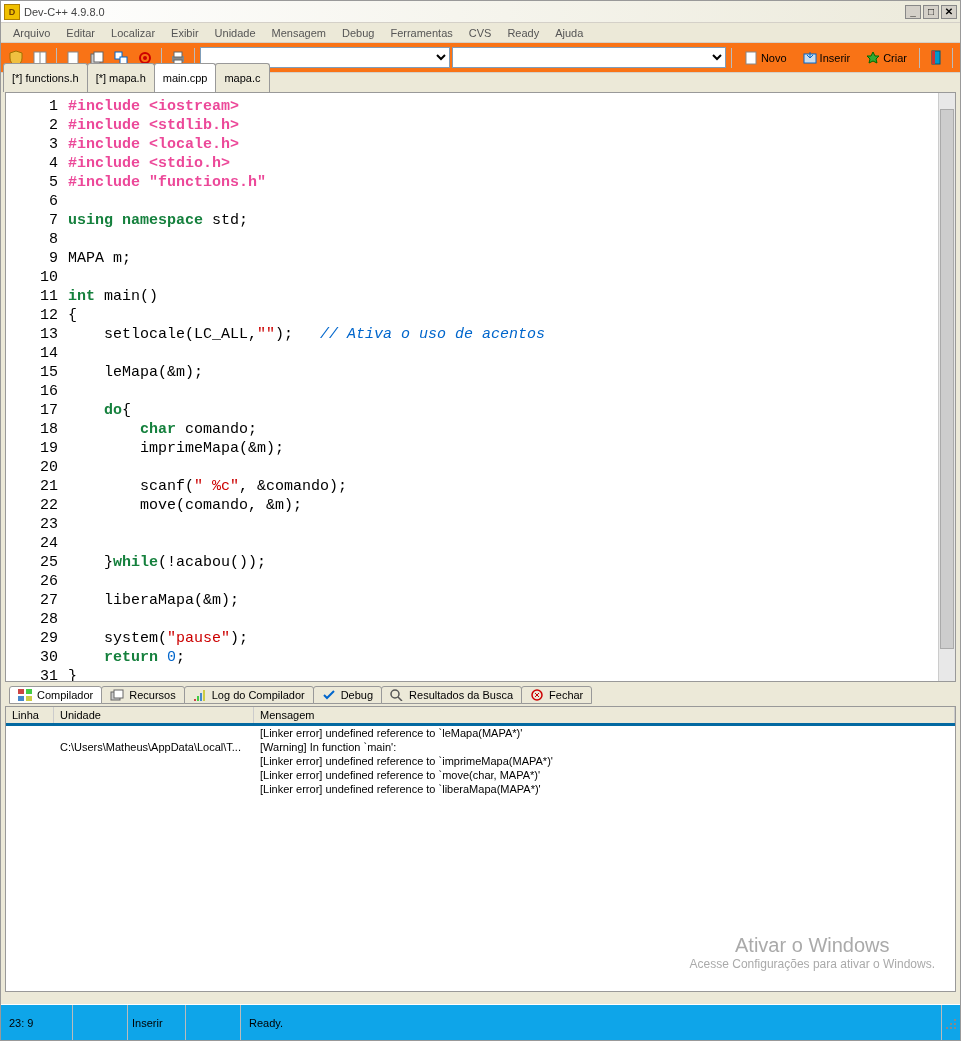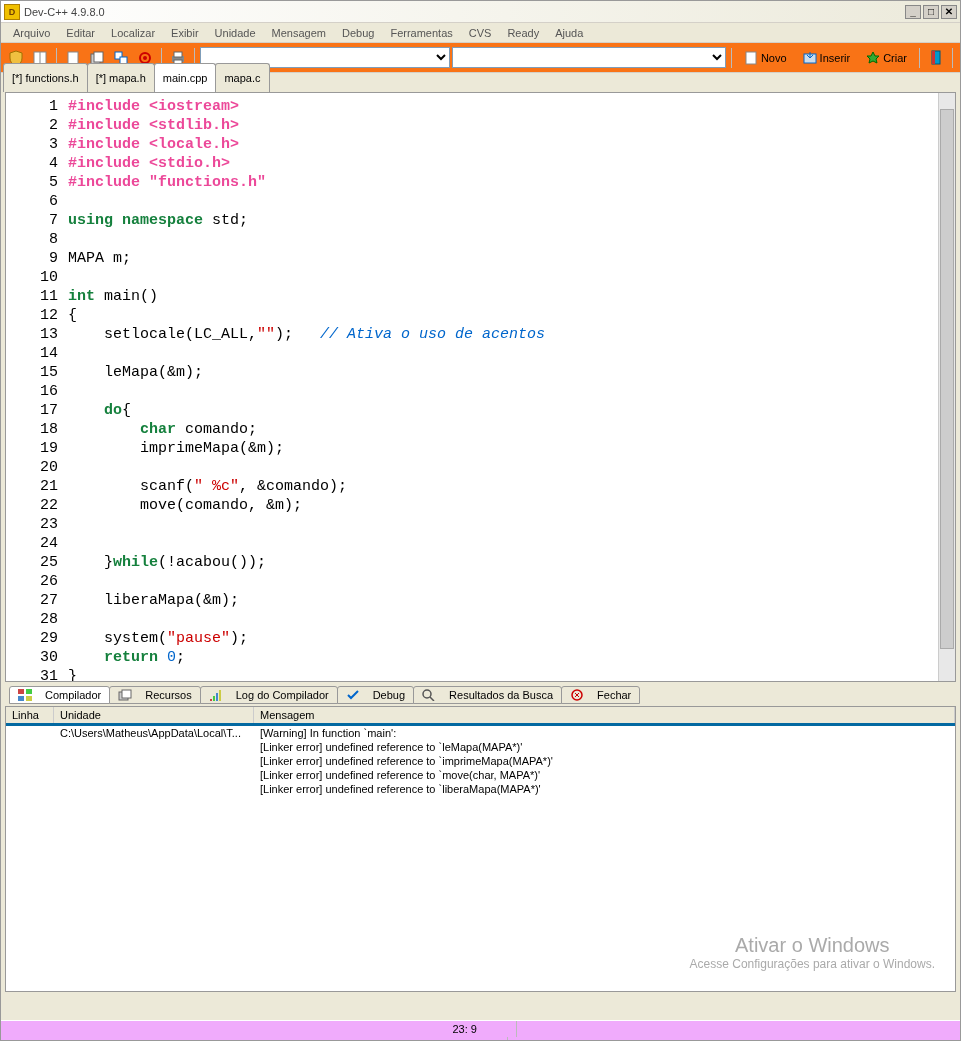--- a/index.html
+++ b/index.html
@@ -145,21 +145,21 @@
 }
 .bottom-tabs {
   height: 22px;
   display: flex;
   align-items: center;
   padding-left: 4px;
   background: #ece9d8;
   margin: 2px 4px 0 4px;
 }
 .bottom-tabs .btab {
-  display: flex; align-items: center; gap: 13px;
+  display: flex; align-items: center; gap: 5px;
   padding: 2px 8px;
   border: 1px solid #999;
   border-radius: 3px 3px 0 0;
   margin-right: -1px;
   cursor: pointer;
   background: #ece9d8;
 }
 .bottom-tabs .btab.active { background: #fff; }
 .compiler-table {
   margin: 0 4px;
@@ -191,26 +191,25 @@
   right: 20px;
   bottom: 20px;
   text-align: center;
   color: #aaa;
 }
 .watermark .wm1 { font-size: 20px; }
 .watermark .wm2 { font-size: 12px; }
 .statusbar {
   position: absolute;
   bottom: 0; left: 0; right: 0;
-  height: 20px;
-  background: #f0abfc;
+  height: 36px;
+  background: #0ea5e9;
   border-top: 1px solid #fff;
   display: flex;
   align-items: center;
-  flex-direction: column;
 }
 .statusbar .cell {
   padding: 2px 8px;
   border-right: 1px solid #bbb;
   height: 100%;
   display: flex; align-items: center;
 }
 .statusbar .cell.pos { width: 72px; }
 .statusbar .cell.mode { width: 58px; padding-left: 4px; }
 .statusbar .cell.sp { width: 55px; }
@@ -445,27 +444,27 @@
 
 <div class="compiler-table">
   <div class="ct-head">
     <div class="ct-col c-linha">Linha</div>
     <div class="ct-col c-unidade">Unidade</div>
     <div class="ct-col c-msg">Mensagem</div>
   </div>
   <div class="ct-body" id="ct-body">
       <div class="ct-row">
         <div class="c-linha"></div>
-        <div class="c-unidade">C:\Users\Matheus\AppData\Local\T...</div>
-        <div class="c-msg">[Warning] In function `main':</div>
+        <div class="c-unidade"></div>
+        <div class="c-msg">[Linker error] undefined reference to `leMapa(MAPA*)'</div>
       </div>
       <div class="ct-row">
         <div class="c-linha"></div>
-        <div class="c-unidade"></div>
-        <div class="c-msg">[Linker error] undefined reference to `leMapa(MAPA*)'</div>
+        <div class="c-unidade">C:\Users\Matheus\AppData\Local\T...</div>
+        <div class="c-msg">[Warning] In function `main':</div>
       </div>
       <div class="ct-row">
         <div class="c-linha"></div>
         <div class="c-unidade"></div>
         <div class="c-msg">[Linker error] undefined reference to `imprimeMapa(MAPA*)'</div>
       </div>
       <div class="ct-row">
         <div class="c-linha"></div>
         <div class="c-unidade"></div>
         <div class="c-msg">[Linker error] undefined reference to `move(char, MAPA*)'</div>

